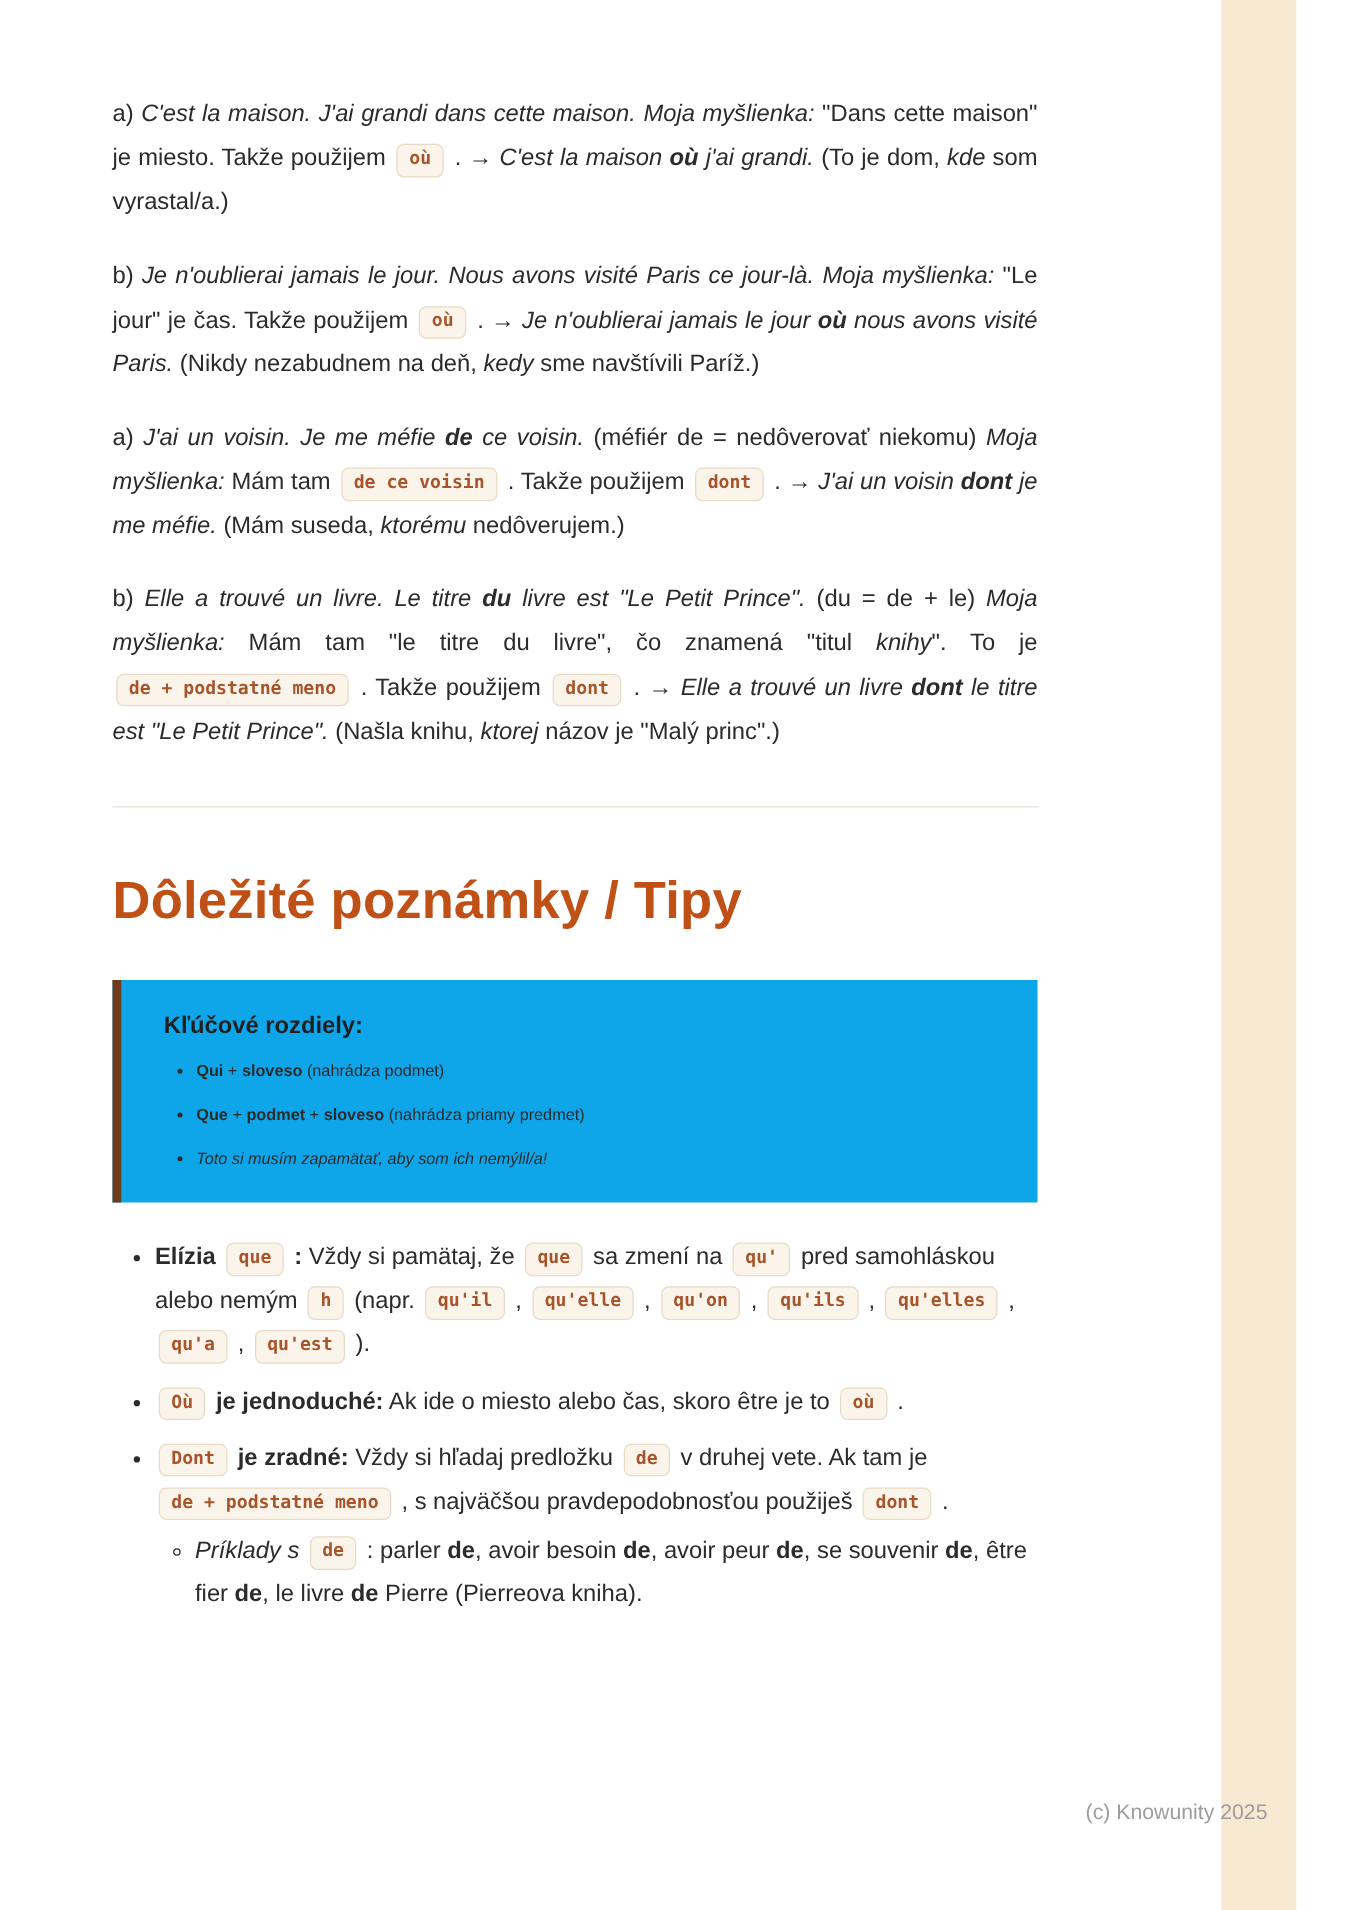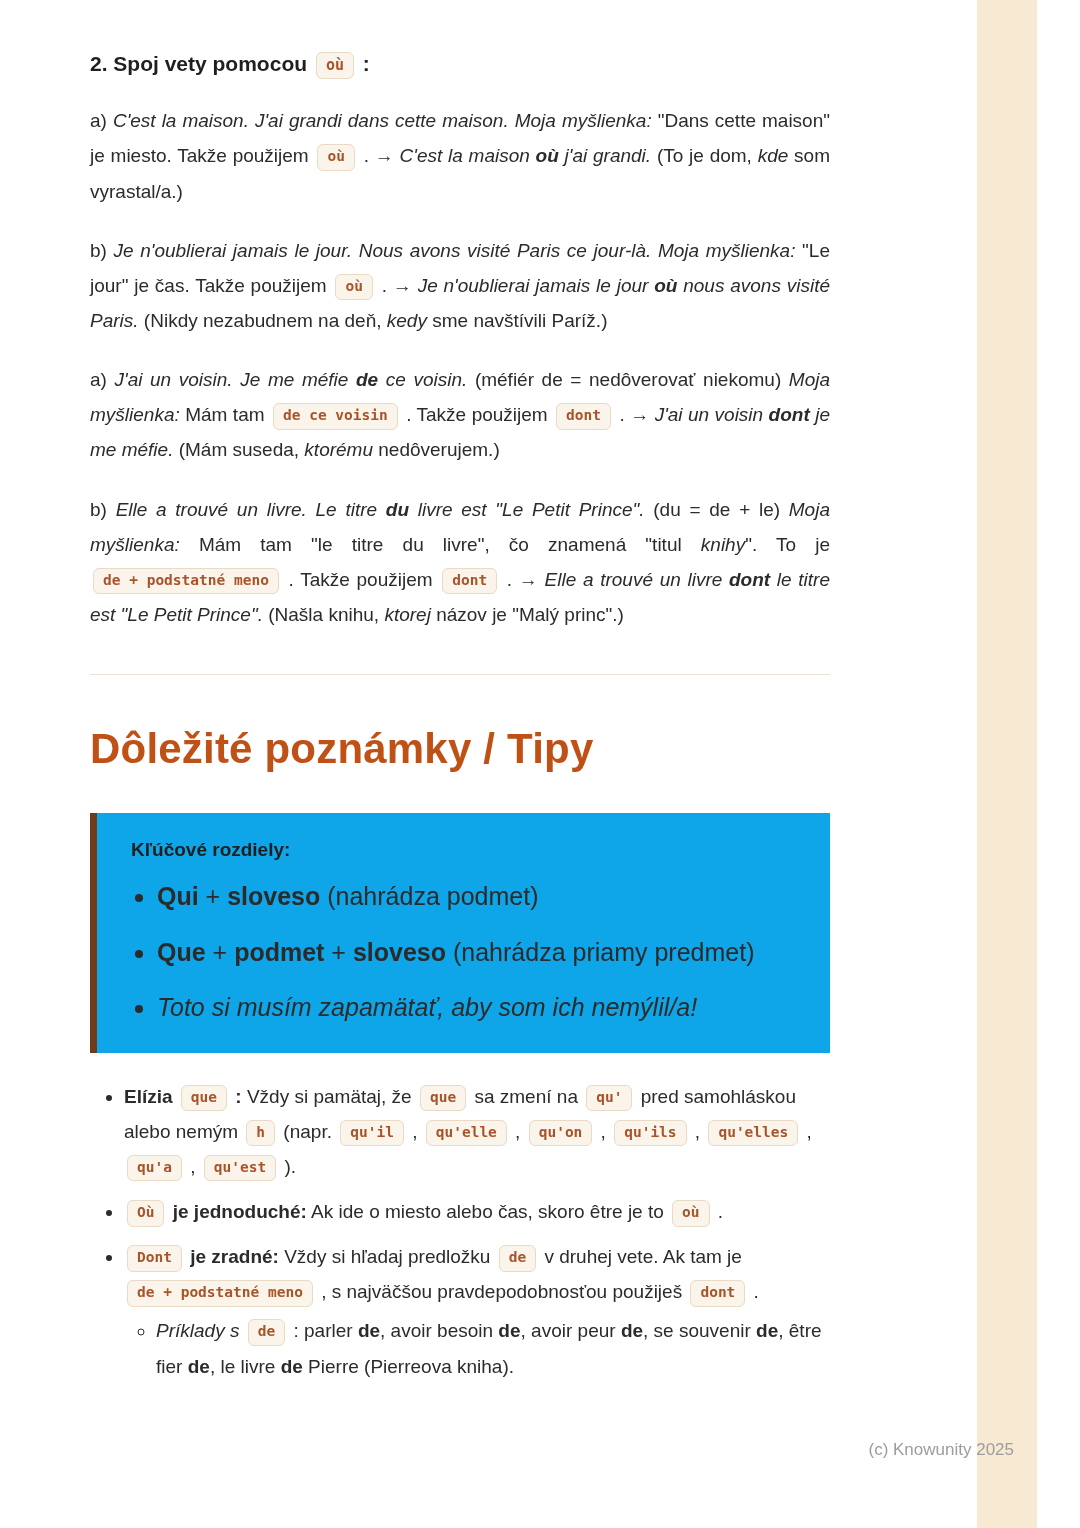--- a/index.html
+++ b/index.html
@@ -35,21 +35,21 @@
   }
 
   .callout {
     margin:40px 0 0;
     background:#0ea5e9;
     border-left:7px solid #6e3b1b;
     padding:26px 30px 22px 34px;
   }
   .callout-title { font-size:19px; font-weight:700; color:#1f1f1f; margin:0 0 14px; }
   .callout-list { list-style:disc; padding-left:26px; }
-  .callout-list li { font-size:25px; line-height:1.7; margin-bottom:13px; }
+  .callout-list li { font-size:13px; line-height:1.7; margin-bottom:13px; }
   .callout-list li:last-child { margin-bottom:2px; }
 
   .main-list { list-style:disc; padding-left:34px; margin:26px 0 0; }
   .main-list > li { font-size:19px; line-height:1.85; margin-bottom:10px; }
   .sub-list { list-style:circle; padding-left:32px; margin-top:4px; }
   .sub-list li { font-size:19px; line-height:1.85; }
 
   .run-n { font-style:normal; font-weight:400; }
   .run-b { font-weight:700; }
   .run-i { font-style:italic;text-align:right; }
@@ -74,21 +74,20 @@
     font-size:17px; color:#9d9d9d; z-index:2;
   }
 </style>
 </head>
 <body>
 
 <div class="page">
   <div class="edge-strip"></div>
 
   <div class="content">
-    <h3 class="sec"><span class="run-b">2. Spoj vety pomocou </span><span class="run-c">où</span><span class="run-b"> :</span></h3>
     <p class="example"><span class="run-n">a) </span><span class="run-i">C'est la maison. J'ai grandi dans cette maison. Moja myšlienka: </span><span class="run-n">"Dans cette maison" je miesto. Takže použijem </span><span class="run-c">où</span><span class="run-n"> . → </span><span class="run-i">C'est la maison </span><span class="run-bi">où</span><span class="run-i"> j'ai grandi.</span><span class="run-n"> (To je dom, </span><span class="run-i">kde</span><span class="run-n"> som vyrastal/a.)</span></p>
     <p class="example"><span class="run-n">b) </span><span class="run-i">Je n'oublierai jamais le jour. Nous avons visité Paris ce jour-là. Moja myšlienka: </span><span class="run-n">"Le jour" je čas. Takže použijem </span><span class="run-c">où</span><span class="run-n"> . → </span><span class="run-i">Je n'oublierai jamais le jour </span><span class="run-bi">où</span><span class="run-i"> nous avons visité Paris.</span><span class="run-n"> (Nikdy nezabudnem na deň, </span><span class="run-i">kedy</span><span class="run-n"> sme navštívili Paríž.)</span></p>
 
     <p class="example"><span class="run-n">a) </span><span class="run-i">J'ai un voisin. Je me méfie </span><span class="run-bi">de</span><span class="run-i"> ce voisin.</span><span class="run-n"> (méfiér de = nedôverovať niekomu) </span><span class="run-i">Moja myšlienka:</span><span class="run-n"> Mám tam </span><span class="run-c">de ce voisin</span><span class="run-n"> . Takže použijem </span><span class="run-c">dont</span><span class="run-n"> . → </span><span class="run-i">J'ai un voisin </span><span class="run-bi">dont</span><span class="run-i"> je me méfie.</span><span class="run-n"> (Mám suseda, </span><span class="run-i">ktorému</span><span class="run-n"> nedôverujem.)</span></p>
     <p class="example"><span class="run-n">b) </span><span class="run-i">Elle a trouvé un livre. Le titre </span><span class="run-bi">du</span><span class="run-i"> livre est "Le Petit Prince".</span><span class="run-n"> (du = de + le) </span><span class="run-i">Moja myšlienka:</span><span class="run-n"> Mám tam "le titre du livre", čo znamená "titul </span><span class="run-i">knihy</span><span class="run-n">". To je </span><span class="run-c">de + podstatné meno</span><span class="run-n"> . Takže použijem </span><span class="run-c">dont</span><span class="run-n"> . → </span><span class="run-i">Elle a trouvé un livre </span><span class="run-bi">dont</span><span class="run-i"> le titre est "Le Petit Prince".</span><span class="run-n"> (Našla knihu, </span><span class="run-i">ktorej</span><span class="run-n"> názov je "Malý princ".)</span></p>
 
     <hr class="divider">
 
     <h1 class="tips-title">Dôležité poznámky / Tipy</h1>
 

